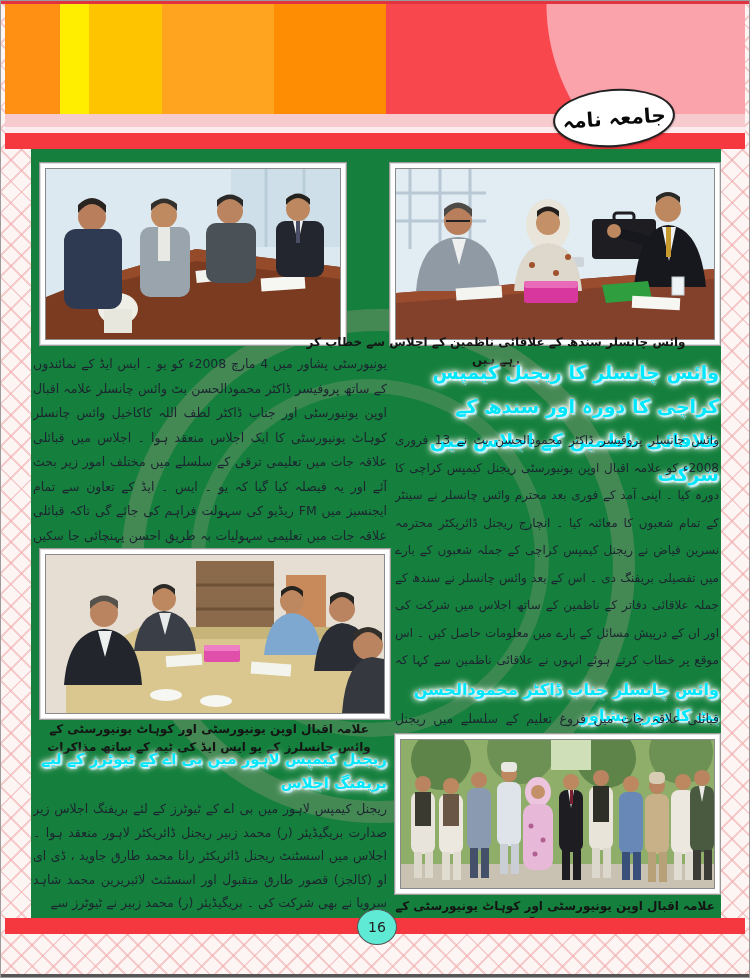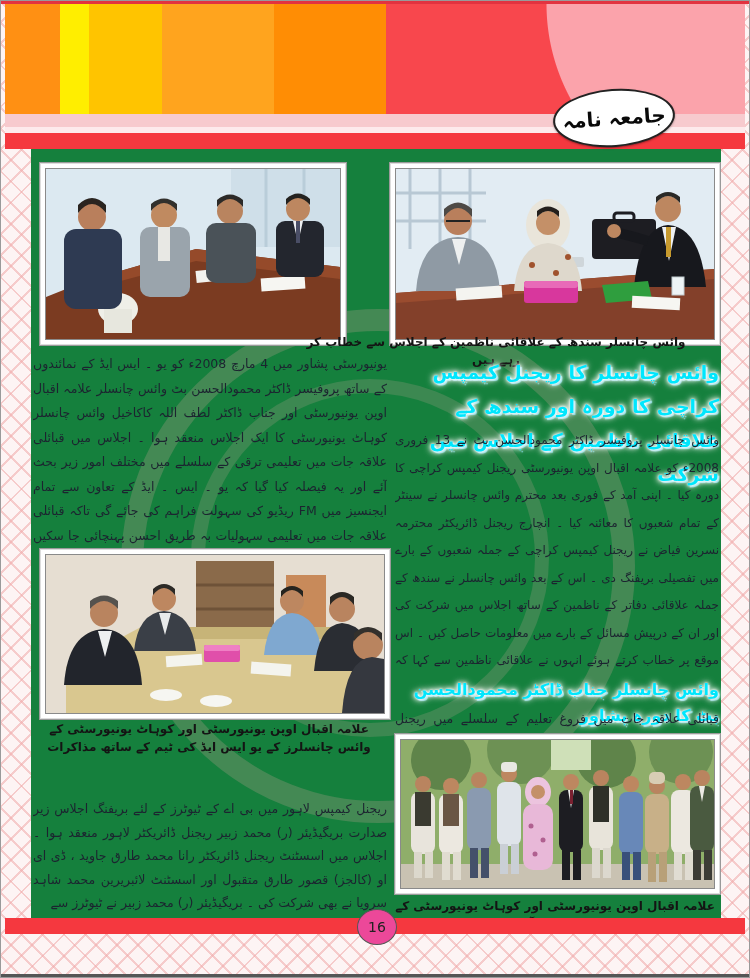--- a/index.html
+++ b/index.html
@@ -39,21 +39,21 @@
   
   .photo{background:#fff;border:1px solid #9a9a9a;padding:5px;box-shadow:0 0 0 1px #ddd inset;}
   .photo svg{display:block;border:1px solid #8a8a8a;}
   
   .caption{direction:rtl;font-size:12px;font-weight:bold;color:#141414;text-align:center;line-height:18px;}
   .bodytxt{direction:rtl;font-size:12.5px;color:#1c2430;text-align:justify;overflow:hidden;}
   .headline{direction:rtl;font-weight:bold;text-align:right;color:#00e6fd;
       text-shadow:0 0 2px #fff,0 0 4px #fff,0 0 6px #fff,0 0 8px #fff,2px 2px 1px rgba(130,225,245,.9);}
   
   .footer-bar{left:4px;right:4px;top:917px;height:16px;background:#f5383f;z-index:4;}
-  .page-circle{left:356px;top:908px;width:38px;height:34px;background:#ec4899;border:1px solid #555;
+  .page-circle{left:356px;top:908px;width:38px;height:34px;background:#5eead4;border:1px solid #555;
       border-radius:50%;z-index:6;display:flex;align-items:center;justify-content:center;
       font-size:14px;color:#222;}
   .bottom-line{left:0;right:0;bottom:0;height:3px;background:#555;z-index:7;}
 </style>
 </head>
 <body>
 
 <div class="abs top-line"></div>
 <div class="abs band">
   <div class="b1"></div>
@@ -200,20 +200,21 @@
       <path d="M284,50 Q296,34 308,50 L308,42 Q296,32 284,42 Z" fill="#2a2824"></path>
       <path d="M268,116 Q272,70 296,68 Q324,70 330,116 Z" fill="#2a2d33"></path>
       <circle cx="322" cy="90" r="15" fill="#b9845f"></circle>
       <path d="M308,86 Q322,68 336,86 L336,78 Q322,66 308,78 Z" fill="#33302c"></path>
       <path d="M296,158 Q300,104 326,102 L338,104 L338,158 Z" fill="#35383f"></path>
     </svg>
   </div>
 
   <div class="abs caption" style="left:0px;top:571px;width:356px;">علامہ اقبال اوپن یونیورسٹی اور کوہاٹ یونیورسٹی کے وائس چانسلرز کے یو ایس ایڈ کی ٹیم کے ساتھ مذاکرات</div>
 
+  <div class="abs headline" style="left:2px;top:598px;width:354px;font-size:15px;line-height:24px;">ریجنل کیمپس لاہور میں بی اے کے ٹیوٹرز کے لیے بریفنگ اجلاس</div>
 
   <div class="abs bodytxt" style="left:2px;top:648px;width:354px;height:116px;line-height:23.5px;">ریجنل کیمپس لاہور میں بی اے کے ٹیوٹرز کے لئے بریفنگ اجلاس زیر صدارت بریگیڈیئر (ر) محمد زبیر ریجنل ڈائریکٹر لاہور منعقد ہوا ۔ اجلاس میں اسسٹنٹ ریجنل ڈائریکٹر رانا محمد طارق جاوید ، ڈی ای او (کالجز) قصور طارق متقبول اور اسسٹنٹ لائبریرین محمد شاہد سرویا نے بھی شرکت کی ۔ بریگیڈیئر (ر) محمد زبیر نے ٹیوٹرز سے</div>
 
   <div class="abs photo" style="left:363px;top:584px;">
     <svg width="313" height="148" viewBox="0 0 313 148">
       <rect width="313" height="148" fill="#8fae6a"></rect>
       <circle cx="40" cy="20" r="30" fill="#5f844a"></circle>
       <circle cx="120" cy="10" r="34" fill="#6d9154"></circle>
       <circle cx="205" cy="18" r="30" fill="#5f844a"></circle>
       <circle cx="280" cy="12" r="32" fill="#6d9154"></circle>

